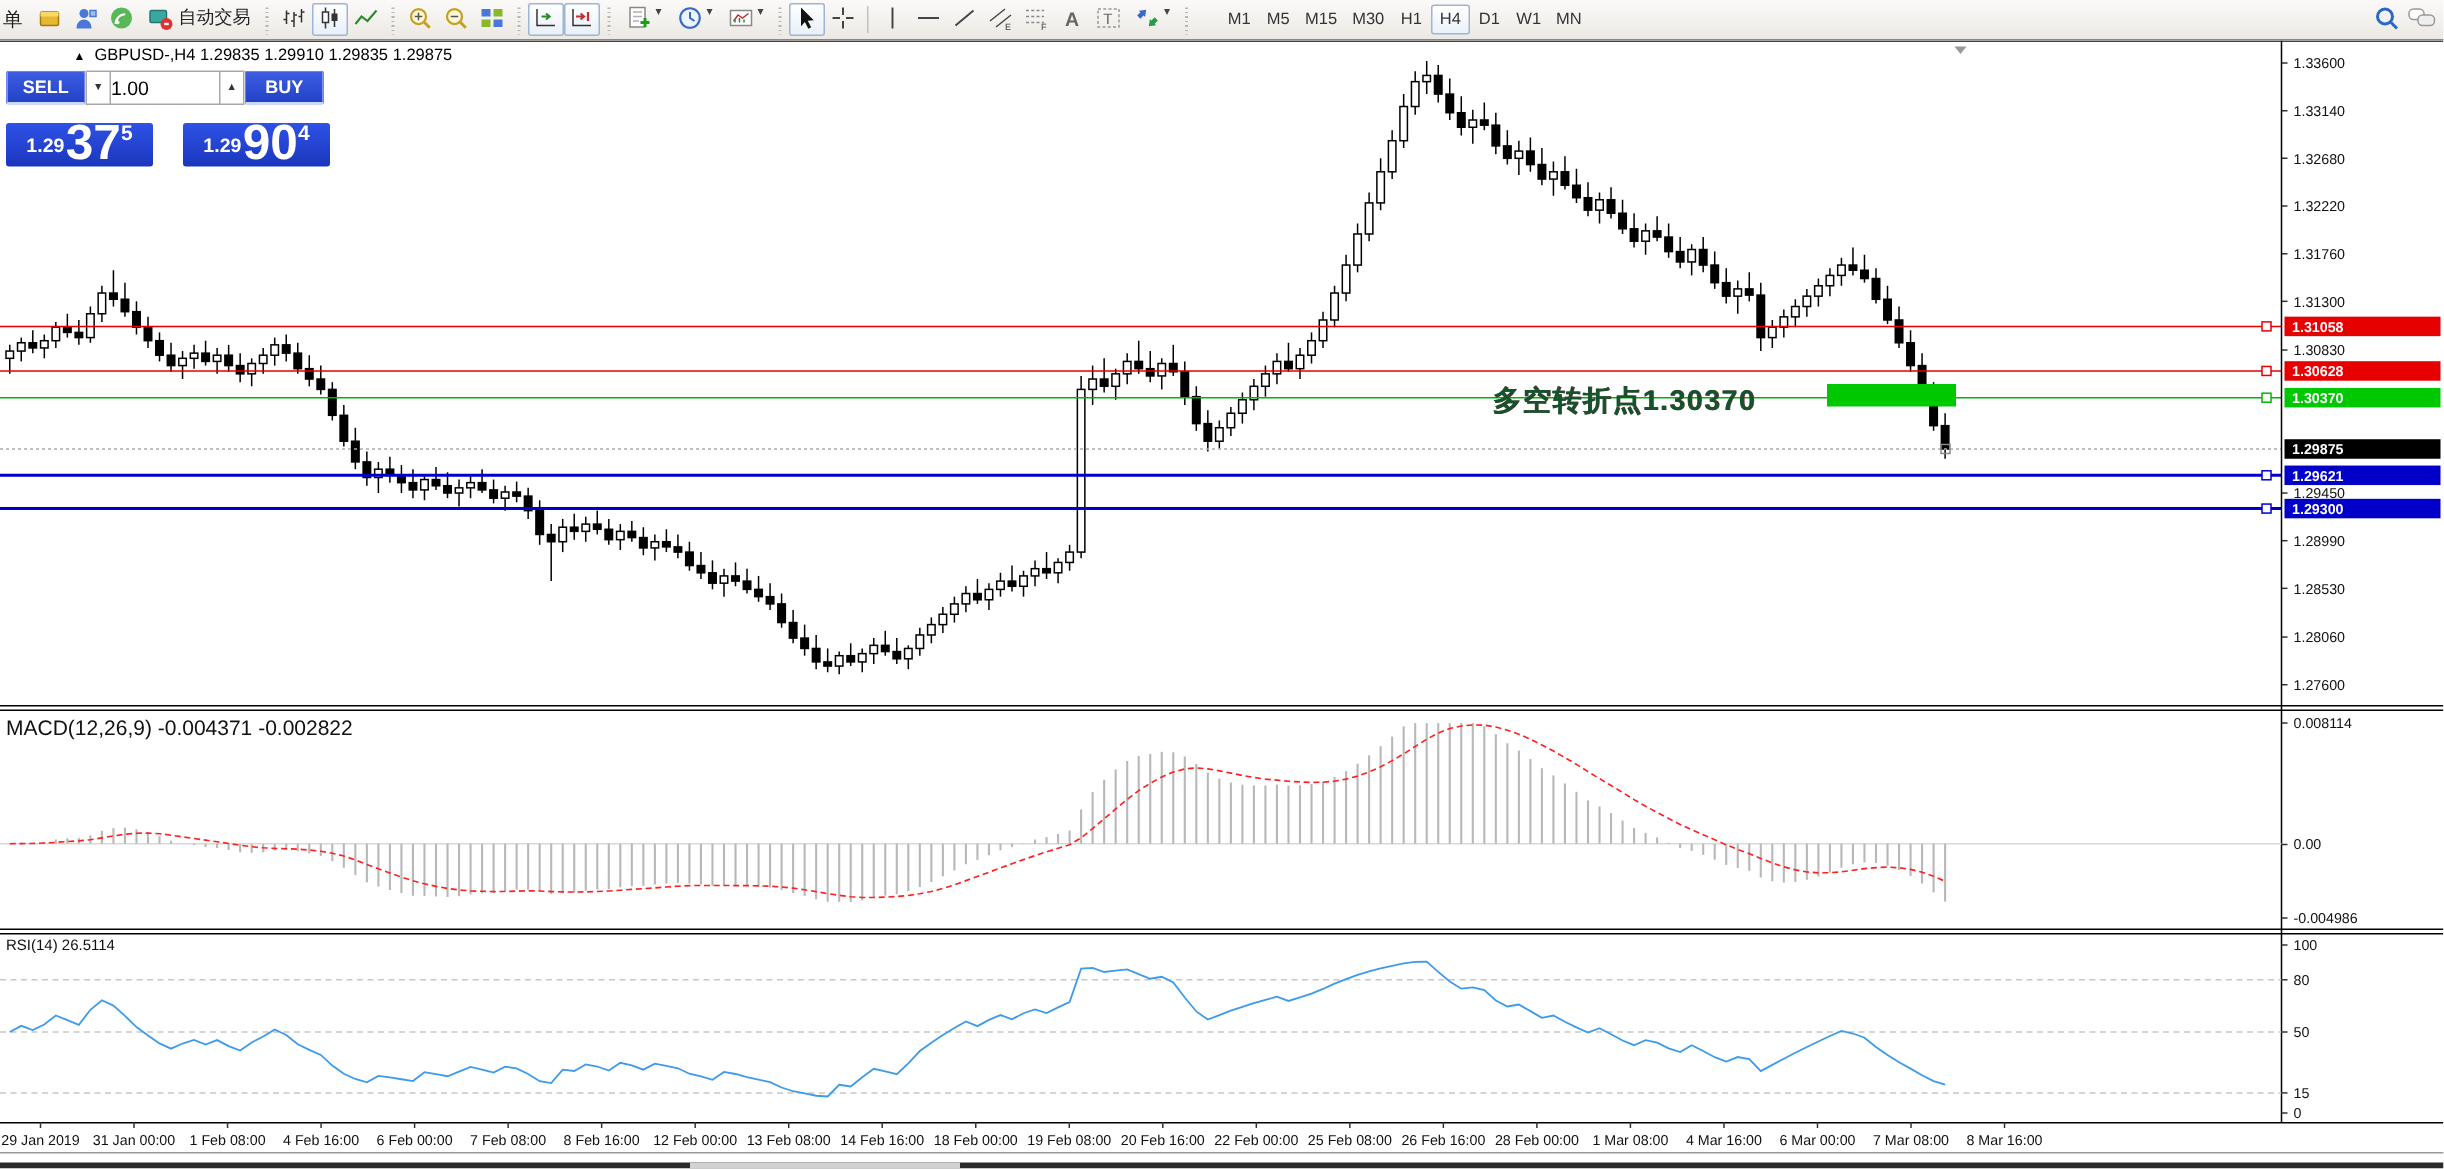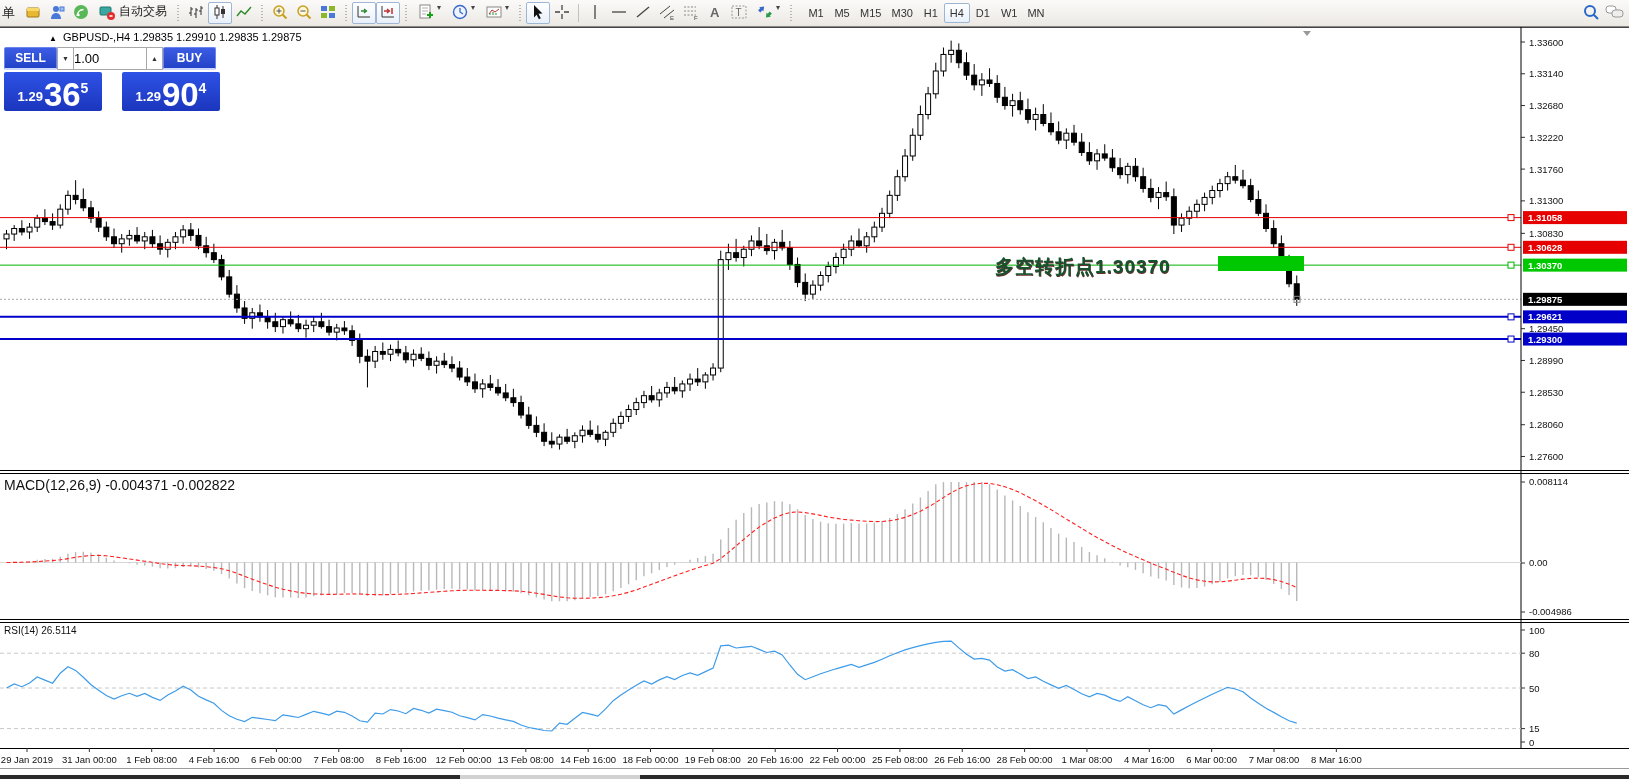--- a/index.html
+++ b/index.html
@@ -16,21 +16,21 @@
           border:1px solid transparent; border-radius:2px; }
   .tbtn.wide { width:auto; padding:0 4px; }
   .tbtn.active { background:linear-gradient(#ffffff,#e9f0fa); border:1px solid #9eb6d4; }
   .tbtn svg { display:block; }
   .tbtn .lbl { font-size:12px; color:#222; margin-left:3px; }
   .caret { font-size:8px; color:#444; margin-left:2px; }
   .grip { width:6px; height:20px; margin:0 3px;
           background:repeating-linear-gradient(#b9b6b1 0 1px, transparent 1px 3px);
           background-size:2px 100%; background-repeat:no-repeat; background-position:2px 2px; }
   .sep  { width:1px; height:18px; background:#c4c1bc; margin:0 4px; }
-  #tf-group { display:flex; margin-left:6px; }
+  #tf-group { display:flex; margin-left:16px; }
   .tfbtn { min-width:26px; height:20px; padding:0 4px; display:flex; align-items:center; justify-content:center;
            font-size:11px; color:#333; border:1px solid transparent; border-radius:2px; }
   .tfbtn.active { background:linear-gradient(#ffffff,#eaf1fb); border:1px solid #9eb6d4; }
   #tb-right { margin-left:auto; display:flex; align-items:center; }
 
   
   #chart-svg { position:absolute; left:0; top:27px; }
   #chart-title { position:absolute; left:5px; top:31px; font-size:11px; color:#000; z-index:5;margin-left:44px; }
   #chart-title .arr { font-size:8px; margin-right:3px; }
   #macd-label { position:absolute; left:4px; top:477px; font-size:14px; color:#111; z-index:5; }
@@ -40,21 +40,21 @@
   #trade-panel { position:absolute; left:4px; top:47px; width:216px; z-index:6; }
   #tp-row1 { display:flex; height:23px; }
   .tp-btn { width:53px; background:linear-gradient(#3c5ce4,#2243c6); color:#fff; font-weight:bold;
             font-size:12px; text-align:center; line-height:20px; border:1px solid #6c84ec;
             border-bottom:2px solid #cdd8ff; border-radius:2px; }
   .spin { width:17px; background:#fff; border:1px solid #a8a8a8; display:flex; align-items:center;
           justify-content:center; font-size:7px; color:#333; }
   #vol-input { width:72px; border:1px solid #a8a8a8; border-left:none; border-right:none;
                font-size:13px; text-align:left; padding-right:12px; color:#000;
                font-family:"Liberation Sans",sans-serif; }
-  #tp-row2 { display:flex; gap:20px; margin-top:2px; height:39px; }
+  #tp-row2 { display:flex; gap:20px; margin-top:2px; height:39px;align-items:flex-end; }
   .price-box { flex:1; background:linear-gradient(#2e52e6,#1b36bd); color:#fff; border-radius:2px;
                display:flex; align-items:flex-end; justify-content:center; padding-bottom:3px; }
   .price-box .sm  { font-size:13px; font-weight:bold; margin:0 1px 4px 0; }
   .price-box .big { font-size:33px; font-weight:bold; line-height:26px; }
   .price-box .sup { font-size:14px; font-weight:bold; position:relative; top:-12px; }
 
   
   #annotation { position:absolute; left:995px; top:254px; z-index:4; font-size:19px; font-weight:bold;
                 color:#14532d; letter-spacing:1px; text-shadow:0.5px 0.5px 0 #6a3030; white-space:nowrap; }
   #green-rect { position:absolute; left:1218px; top:256px; width:86px; height:15px;
@@ -289,21 +289,21 @@
   <div id="tp-row1">
     <div class="tp-btn">SELL</div>
     <div class="spin">▼</div>
     <input id="vol-input" value="1.00" style="">
     <div class="spin">▲</div>
     <div class="tp-btn">BUY</div>
   </div>
   <div id="tp-row2">
     <div class="price-box">
       <span class="sm">1.29</span>
-      <span class="big">36</span>
+      <span class="big">37</span>
       <span class="sup">5</span>
     </div>
     <div class="price-box">
       <span class="sm">1.29</span>
       <span class="big">90</span>
       <span class="sup">4</span>
     </div>
   </div>
 </div>
 

